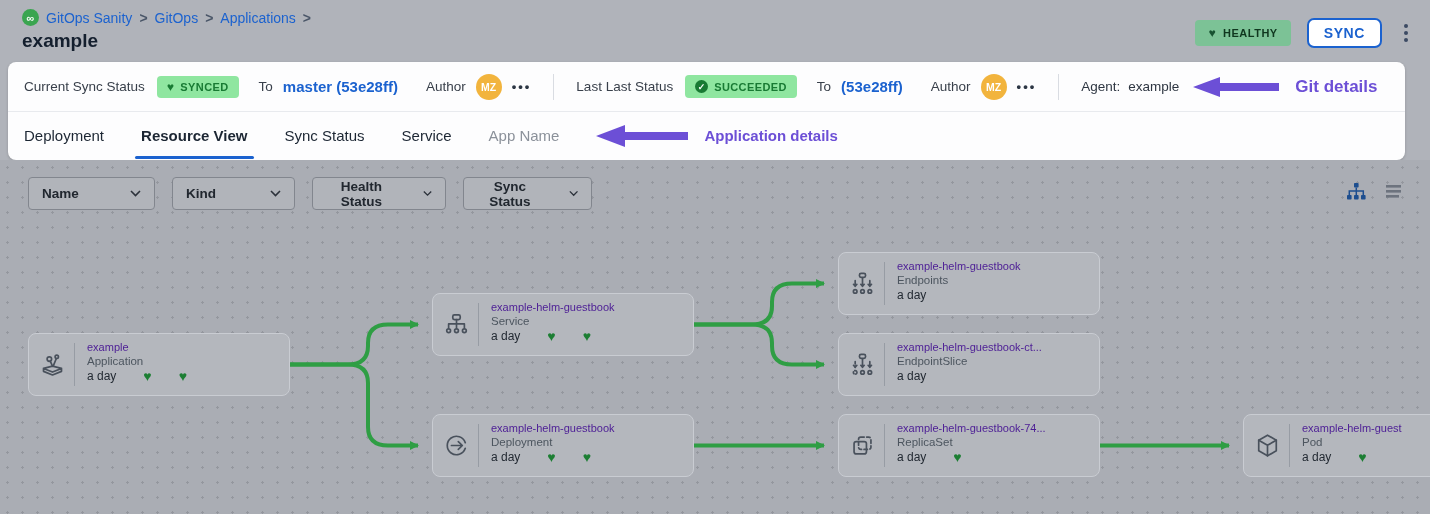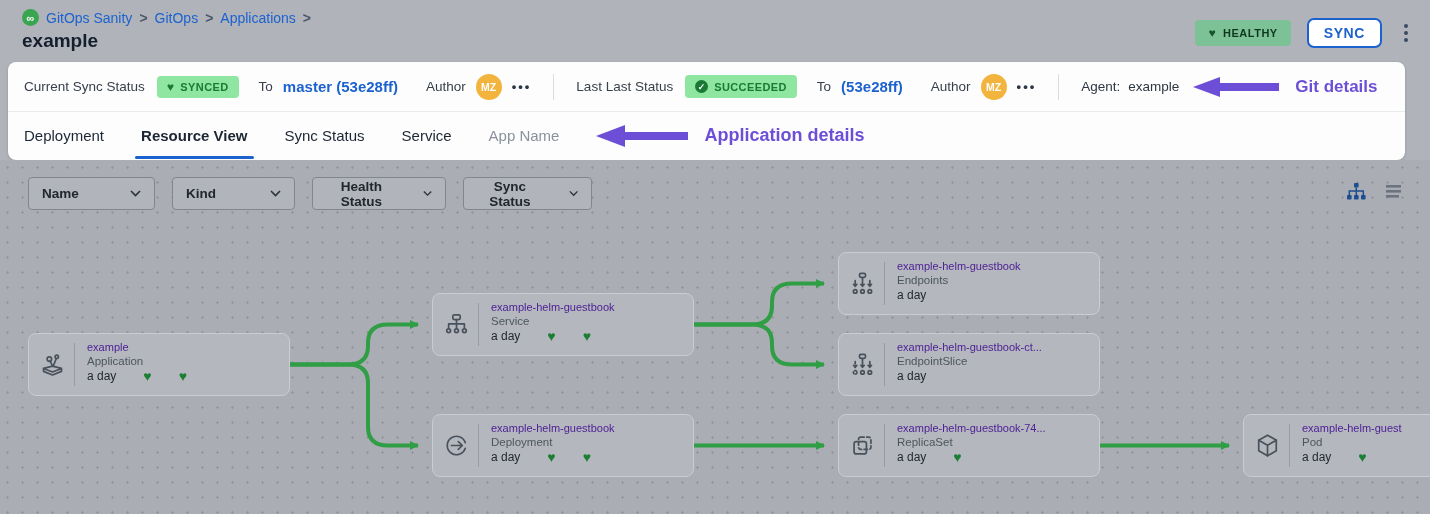--- a/index.html
+++ b/index.html
@@ -36,21 +36,21 @@
   .annot-arrow { margin-left:14px; flex:none; }
   .annot-arrow polygon { fill:var(--purple); }
   .annot-text { color:var(--purple); font-weight:bold; font-size:17px; margin-left:16px; white-space:nowrap; }
 
   
   .tabs-row { height:47px; display:flex; align-items:center; padding:0 0 0 2px; }
   .tab { height:100%; display:flex; align-items:center; padding:0 14px; margin-right:9px; font-size:15px; color:#1c2633; cursor:pointer; position:relative; white-space:nowrap; }
   .tab.active { font-weight:bold; }
   .tab.active::after { content:''; position:absolute; left:8px; right:8px; bottom:0; height:3px; background:var(--accent_blue); border-radius:2px; }
   .tab.disabled { color:#8b919a; }
-  .annot-text.lg { font-size:18px; }
+  .annot-text.lg { font-size:15px; }
 
   
   .canvas { position:absolute; left:0; right:0; top:160px; bottom:0; background-color:#aaadb4; background-image:radial-gradient(circle,#94979e 1.3px,transparent 1.4px); background-size:15px 15px; }
   .filter-bar { position:absolute; left:28px; top:17px; display:flex; gap:17px; }
   .filter-btn { height:33px; display:flex; align-items:center; justify-content:space-between; background:#b1b4ba; border:1px solid #82868e; border-radius:4px; padding:0 13px; font-size:13.5px; font-weight:600; color:#21272f; cursor:pointer; font-family:inherit; }
   .filter-btn .chev { margin-left:26px; color:#2c323b; }
   .f-name{width:127px} .f-kind{width:123px} .f-health{width:134px} .f-sync{width:129px}
   .view-toggles { position:absolute; right:26px; top:21px; display:flex; gap:15px; align-items:center; }
   .vt { cursor:pointer; display:flex; }
 

